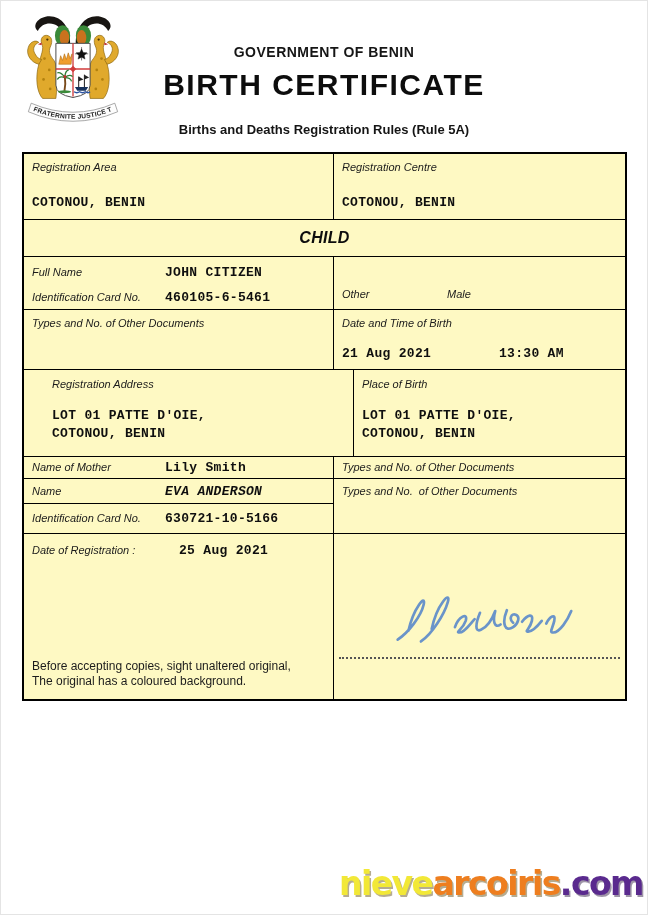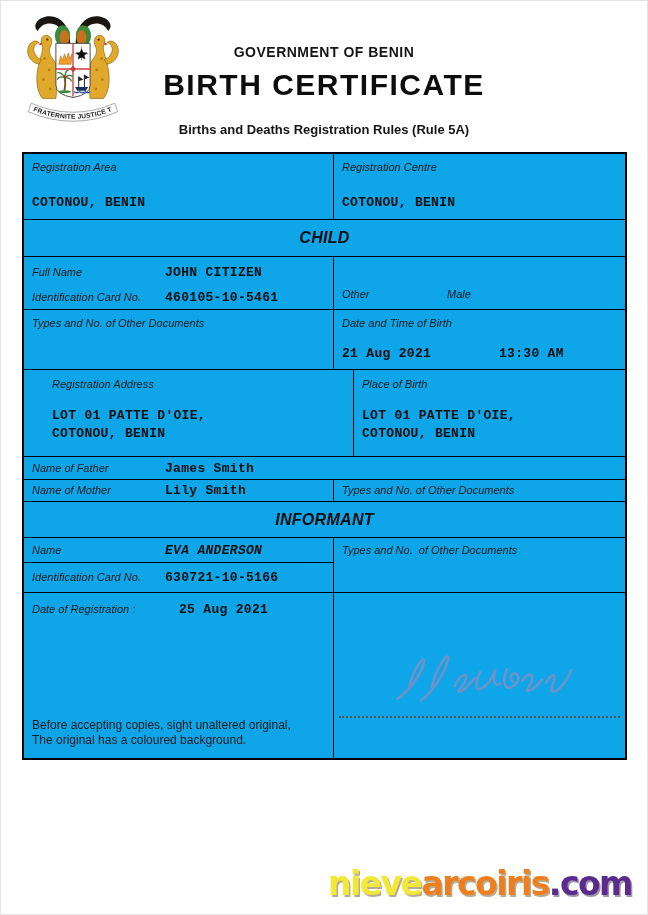--- a/index.html
+++ b/index.html
@@ -11,42 +11,42 @@
   
   .emblem{position:absolute;left:16px;top:10px;width:114px;height:118px;}
   .hdr-gov{position:absolute;left:0;top:44px;width:100%;text-align:center;
     font-weight:bold;font-size:14px;letter-spacing:.5px;color:#151515;}
   .hdr-title{position:absolute;left:0;top:68px;width:100%;text-align:center;
     font-weight:bold;font-size:30px;letter-spacing:1.5px;color:#0d0d0d;}
   .hdr-sub{position:absolute;left:0;top:122px;width:100%;text-align:center;
     font-weight:bold;font-size:13px;color:#151515;}
   
   .cert{position:absolute;left:22px;top:152px;width:605px;border:2px solid #000;
-    box-sizing:border-box;background:#0ea5e9;}
+    box-sizing:border-box;background:#fef9c3;}
   .r{position:relative;display:flex;box-sizing:border-box;border-bottom:1px solid #000;}
   .r:last-child{border-bottom:none;}
   .cell{position:relative;box-sizing:border-box;}
   .cl{width:310px;border-right:1px solid #000;}
   .cr{flex:1;}
   .full{flex:1;}
   .lbl{font-style:italic;font-size:11px;color:#1b1b1b;white-space:pre-wrap;}
   .val{font-family:"Liberation Mono",monospace;font-weight:bold;font-size:13px;
     letter-spacing:.3px;color:#0f0f0f;white-space:pre;}
   .val.it{font-style:italic;}
   .sechead{display:flex;align-items:center;justify-content:center;
     font-weight:bold;font-style:italic;font-size:16px;letter-spacing:.3px;color:#0d0d0d;}
   .abs{position:absolute;}
   
   .notice{font-size:12px;line-height:15px;color:#1c1c1c;}
   .dotline{position:absolute;left:5px;right:5px;bottom:40px;border-bottom:2px dotted #555;}
   .registrar{position:absolute;left:0;right:0;bottom:6px;text-align:center;
     font-style:italic;font-size:13px;line-height:16px;color:#222;}
   .signature{position:absolute;left:50%;transform:translateX(-50%);top:52px;}
   
-  .watermark{position:absolute;right:16px;top:864px;font-family:"DejaVu Sans",sans-serif;
+  .watermark{position:absolute;right:5px;top:864px;font-family:"DejaVu Sans",sans-serif;
     font-weight:bold;font-size:33px;letter-spacing:-1.5px;line-height:40px;white-space:nowrap;
     text-shadow:1.5px 1.5px 0 rgba(90,70,10,.45);}
   .w-yellow{color:#f2e837;}
   .w-orange{color:#ee7e1f;}
   .w-purple{color:#5a2a8e;text-shadow:1.5px 1.5px 0 rgba(40,20,60,.45);}
 </style>
 </head>
 <body>
 
 <div class="page">
@@ -150,21 +150,21 @@
       </div>
     </div>
 
     <div class="r sechead" style="height:37px;">CHILD</div>
 
     <div class="r" style="height:53px;">
       <div class="cell cl">
         <span class="lbl abs" style="top:9px;left:8px;">Full Name</span>
         <span class="val abs" style="top:8px;left:141px;">JOHN CITIZEN</span>
         <span class="lbl abs" style="top:34px;left:8px;">Identification Card No.</span>
-        <span class="val abs" style="top:33px;left:141px;">460105-10-5461</span>
+        <span class="val abs" style="top:33px;left:141px;">460105-6-5461</span>
       </div>
       <div class="cell cr">
         <span class="lbl abs" style="bottom:9px;left:8px;">Other</span>
         <span class="lbl abs" style="bottom:9px;left:113px;">Male</span>
       </div>
     </div>
 
     <div class="r" style="height:60px;">
       <div class="cell cl">
         <span class="lbl abs" style="top:7px;left:8px;">Types and No. of Other Documents</span>
@@ -183,38 +183,31 @@
         <span class="val abs" style="top:56px;left:8px;">COTONOU, BENIN</span>
       </div>
       <div class="cell cr">
         <span class="lbl abs" style="top:8px;left:8px;">Place of Birth</span>
         <span class="val abs" style="top:38px;left:8px;">LOT 01 PATTE D'OIE,</span>
         <span class="val abs" style="top:56px;left:8px;">COTONOU, BENIN</span>
       </div>
     </div>
 
 
-    <div class="r" style="height:23px;">
-      <div class="cell full">
-        <span class="lbl abs" style="top:5px;left:8px;">Name of Father</span>
-        <span class="val abs" style="top:4px;left:141px;">James Smith</span>
-      </div>
-    </div>
 
     <div class="r" style="height:22px;">
       <div class="cell cl">
         <span class="lbl abs" style="top:4px;left:8px;">Name of Mother</span>
         <span class="val abs" style="top:3px;left:141px;">Lily Smith</span>
       </div>
       <div class="cell cr">
         <span class="lbl abs" style="top:4px;left:8px;">Types and No. of Other Documents</span>
       </div>
     </div>
 
-    <div class="r sechead" style="height:36px;">INFORMANT</div>
 
     <div class="r" style="height:55px;">
       <div class="cell cl" style="display:flex;flex-direction:column;">
         <div class="cell" style="height:25px;border-bottom:1px solid #000;position:relative;">
           <span class="lbl abs" style="top:6px;left:8px;">Name</span>
           <span class="val it abs" style="top:5px;left:141px;">EVA ANDERSON</span>
         </div>
         <div class="cell" style="flex:1;position:relative;">
           <span class="lbl abs" style="top:8px;left:8px;">Identification Card No.</span>
           <span class="val abs" style="top:7px;left:141px;">630721-10-5166</span>

